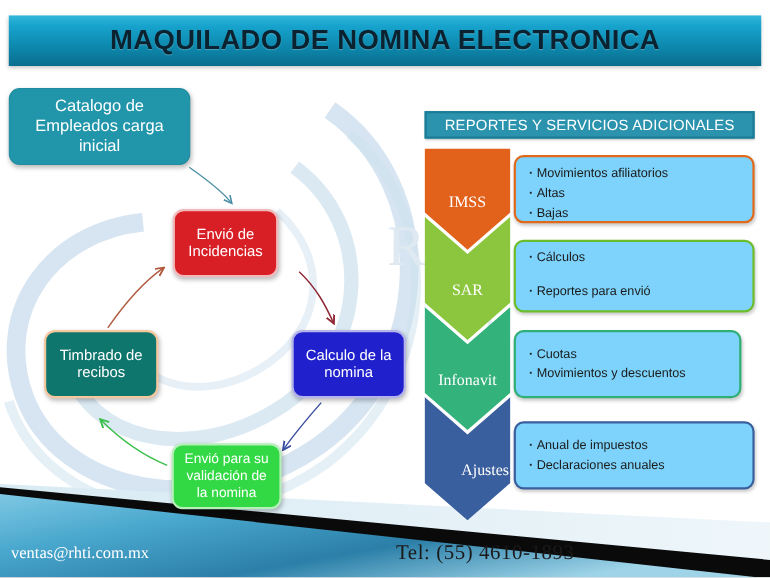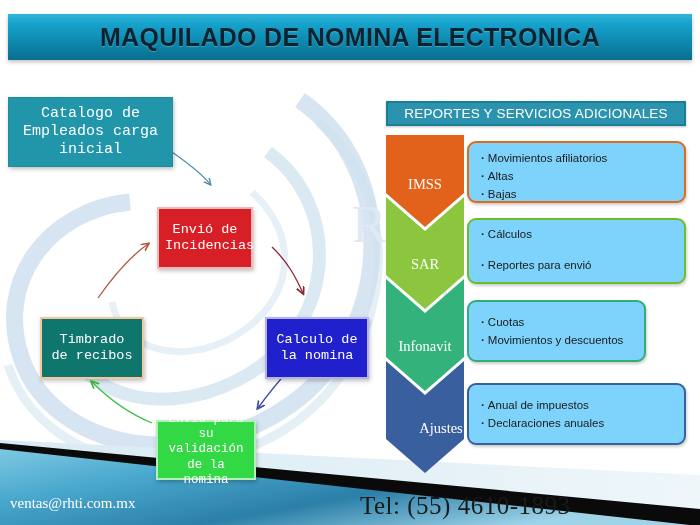--- a/index.html
+++ b/index.html
@@ -41,27 +41,26 @@
     font-family:"Liberation Sans Narrow","Liberation Sans",sans-serif;
     font-size:25px; font-weight:600; color:#0b2230;
     letter-spacing:.3px;
     text-shadow:0 1px 1px rgba(255,255,255,.25);
   }
 
   
   .fbox {
     position:absolute; z-index:4;
     display:flex; align-items:center; justify-content:center; text-align:center;
-    border-radius:0;
+    border-radius:10px;
     color:#ffffff;
-    font-family:Liberation Mono, monospace;
+    font-family:Liberation Sans, sans-serif;
     line-height:1.22;
     box-shadow:1px 2px 4px rgba(0,0,0,.25);
     padding:4px 6px;
-    margin-top:17px;
   }
   .fbox .inner { width:100%; }
 
   #box-catalogo {
     left:8px; top:80px; width:165px; height:70px;
     background:#2196ab; border:1px solid #1f8ca0;
     font-size:15px;
   }
   #box-incidencias {
     left:157px; top:190px; width:96px; height:62px;
@@ -112,34 +111,34 @@
     font-family:"Liberation Sans Narrow","Liberation Sans",sans-serif;
     font-size:11.5px; color:#1a1a1a; line-height:1.55;
     box-shadow:1px 2px 3px rgba(0,0,0,.2);
   }
   .note li { list-style:none; white-space:nowrap; }
   .note li:before { content:"\00B7"; margin-right:3px; font-weight:700; }
 
   #note-imss     { left:467px; top:141px; width:219px; height:62px; border:2px solid #e06a1b; }
   #note-sar      { left:467px; top:218px; width:219px; height:66px; border:2px solid #6cbd2a;
                    display:flex; flex-direction:column; justify-content:space-between; padding:6px 10px 7px 12px;}
-  #note-infonavit{ left:467px; top:300px; width:179px; height:62px; border:2px solid #2faf75;
+  #note-infonavit{ left:467px; top:300px; width:207px; height:62px; border:2px solid #2faf75;
                    display:flex; flex-direction:column; justify-content:center; }
   #note-ajustes  { left:467px; top:383px; width:219px; height:62px; border:2px solid #3a5f9e;
                    display:flex; flex-direction:column; justify-content:center; }
 
   
   .footer-art { position:absolute; left:0; bottom:0; width:700px; height:90px; z-index:3; }
   .footer-mail {
     position:absolute; left:10px; top:495px; z-index:8;
     font-family:"Liberation Serif", serif; font-size:15px; color:#ffffff;
   }
   .footer-tel {
     position:absolute; left:360px; top:492px; z-index:8;
-    font-family:"Liberation Serif", serif; font-size:25px; color:#1a1a1a;
+    font-family:"Liberation Serif", serif; font-size:19px; color:#1a1a1a;
     letter-spacing:.5px;
   }
 </style>
 </head>
 <body>
 
 <svg class="bg-swirl" viewBox="0 0 460 420" preserveAspectRatio="none">
   <g fill="none" stroke="#cfe1ef">
     <path d="M 300 40 C 400 110, 395 270, 290 345 C 190 415, 55 390, 22 300 C -6 222, 48 150, 130 142" stroke-width="17" opacity="0.85"></path>
     <path d="M 318 62 C 405 135, 398 285, 296 362 C 185 440, 40 405, 8 305" stroke-width="9" opacity="0.55"></path>

